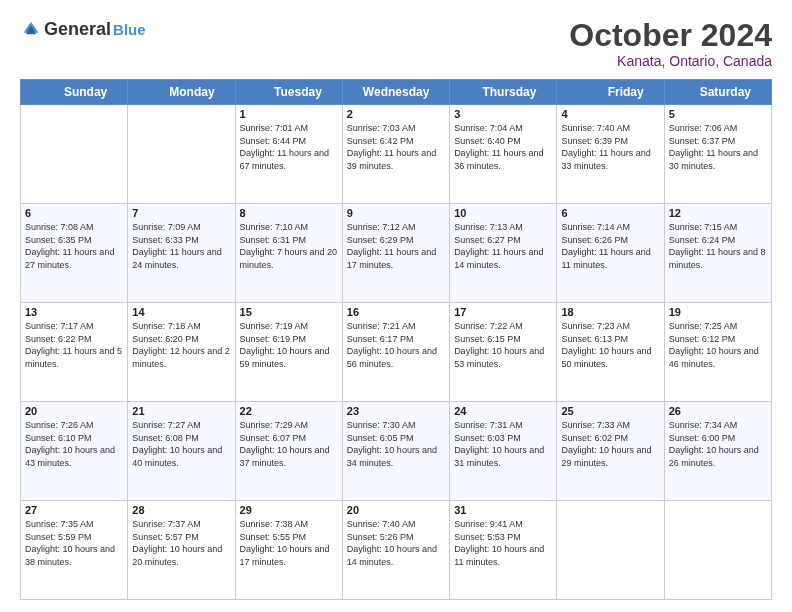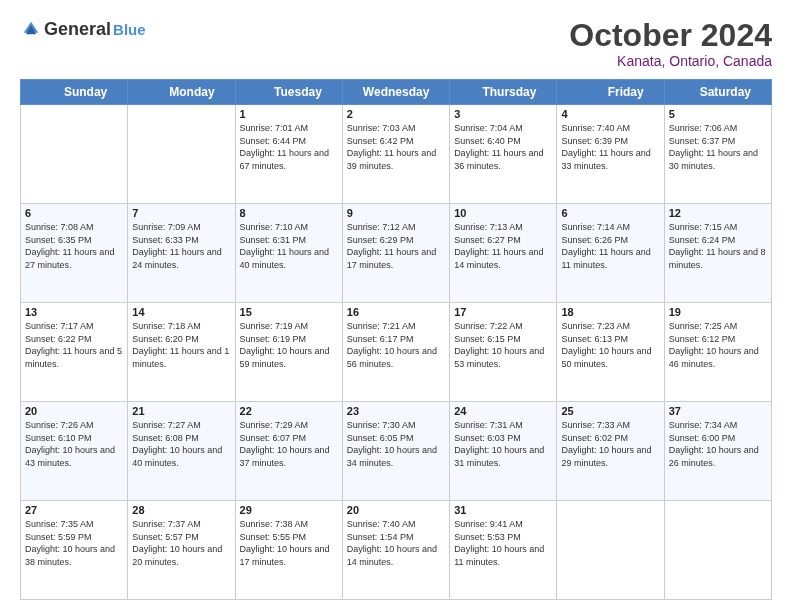--- a/index.html
+++ b/index.html
@@ -173,21 +173,21 @@
           <td>
             <span class="day-num">7</span>
             <div class="cell-text">Sunrise: 7:09 AM</div>
             <div class="cell-text">Sunset: 6:33 PM</div>
             <div class="cell-text">Daylight: 11 hours and 24 minutes.</div>
           </td>
           <td>
             <span class="day-num">8</span>
             <div class="cell-text">Sunrise: 7:10 AM</div>
             <div class="cell-text">Sunset: 6:31 PM</div>
-            <div class="cell-text">Daylight: 11 hours and 40 minutes.</div>
+            <div class="cell-text">Daylight: 7 hours and 20 minutes.</div>
           </td>
           <td>
             <span class="day-num">9</span>
             <div class="cell-text">Sunrise: 7:12 AM</div>
             <div class="cell-text">Sunset: 6:29 PM</div>
             <div class="cell-text">Daylight: 11 hours and 17 minutes.</div>
           </td>
           <td>
             <span class="day-num">10</span>
             <div class="cell-text">Sunrise: 7:13 AM</div>
@@ -211,21 +211,21 @@
           <td>
             <span class="day-num">13</span>
             <div class="cell-text">Sunrise: 7:17 AM</div>
             <div class="cell-text">Sunset: 6:22 PM</div>
             <div class="cell-text">Daylight: 11 hours and 5 minutes.</div>
           </td>
           <td>
             <span class="day-num">14</span>
             <div class="cell-text">Sunrise: 7:18 AM</div>
             <div class="cell-text">Sunset: 6:20 PM</div>
-            <div class="cell-text">Daylight: 11 hours and 1 minutes.</div>
+            <div class="cell-text">Daylight: 12 hours and 2 minutes.</div>
           </td>
           <td>
             <span class="day-num">15</span>
             <div class="cell-text">Sunrise: 7:19 AM</div>
             <div class="cell-text">Sunset: 6:19 PM</div>
             <div class="cell-text">Daylight: 10 hours and 59 minutes.</div>
           </td>
           <td>
             <span class="day-num">16</span>
             <div class="cell-text">Sunrise: 7:21 AM</div>
@@ -282,21 +282,21 @@
             <div class="cell-text">Sunset: 6:03 PM</div>
             <div class="cell-text">Daylight: 10 hours and 31 minutes.</div>
           </td>
           <td>
             <span class="day-num">25</span>
             <div class="cell-text">Sunrise: 7:33 AM</div>
             <div class="cell-text">Sunset: 6:02 PM</div>
             <div class="cell-text">Daylight: 10 hours and 29 minutes.</div>
           </td>
           <td>
-            <span class="day-num">37</span>
+            <span class="day-num">26</span>
             <div class="cell-text">Sunrise: 7:34 AM</div>
             <div class="cell-text">Sunset: 6:00 PM</div>
             <div class="cell-text">Daylight: 10 hours and 26 minutes.</div>
           </td>
         </tr>
         <tr>
           <td>
             <span class="day-num">27</span>
             <div class="cell-text">Sunrise: 7:35 AM</div>
             <div class="cell-text">Sunset: 5:59 PM</div>
@@ -310,21 +310,21 @@
           </td>
           <td>
             <span class="day-num">29</span>
             <div class="cell-text">Sunrise: 7:38 AM</div>
             <div class="cell-text">Sunset: 5:55 PM</div>
             <div class="cell-text">Daylight: 10 hours and 17 minutes.</div>
           </td>
           <td>
             <span class="day-num">20</span>
             <div class="cell-text">Sunrise: 7:40 AM</div>
-            <div class="cell-text">Sunset: 1:54 PM</div>
+            <div class="cell-text">Sunset: 5:26 PM</div>
             <div class="cell-text">Daylight: 10 hours and 14 minutes.</div>
           </td>
           <td>
             <span class="day-num">31</span>
             <div class="cell-text">Sunrise: 9:41 AM</div>
             <div class="cell-text">Sunset: 5:53 PM</div>
             <div class="cell-text">Daylight: 10 hours and 11 minutes.</div>
           </td>
           <td class="empty-cell"></td>
           <td class="empty-cell"></td>

